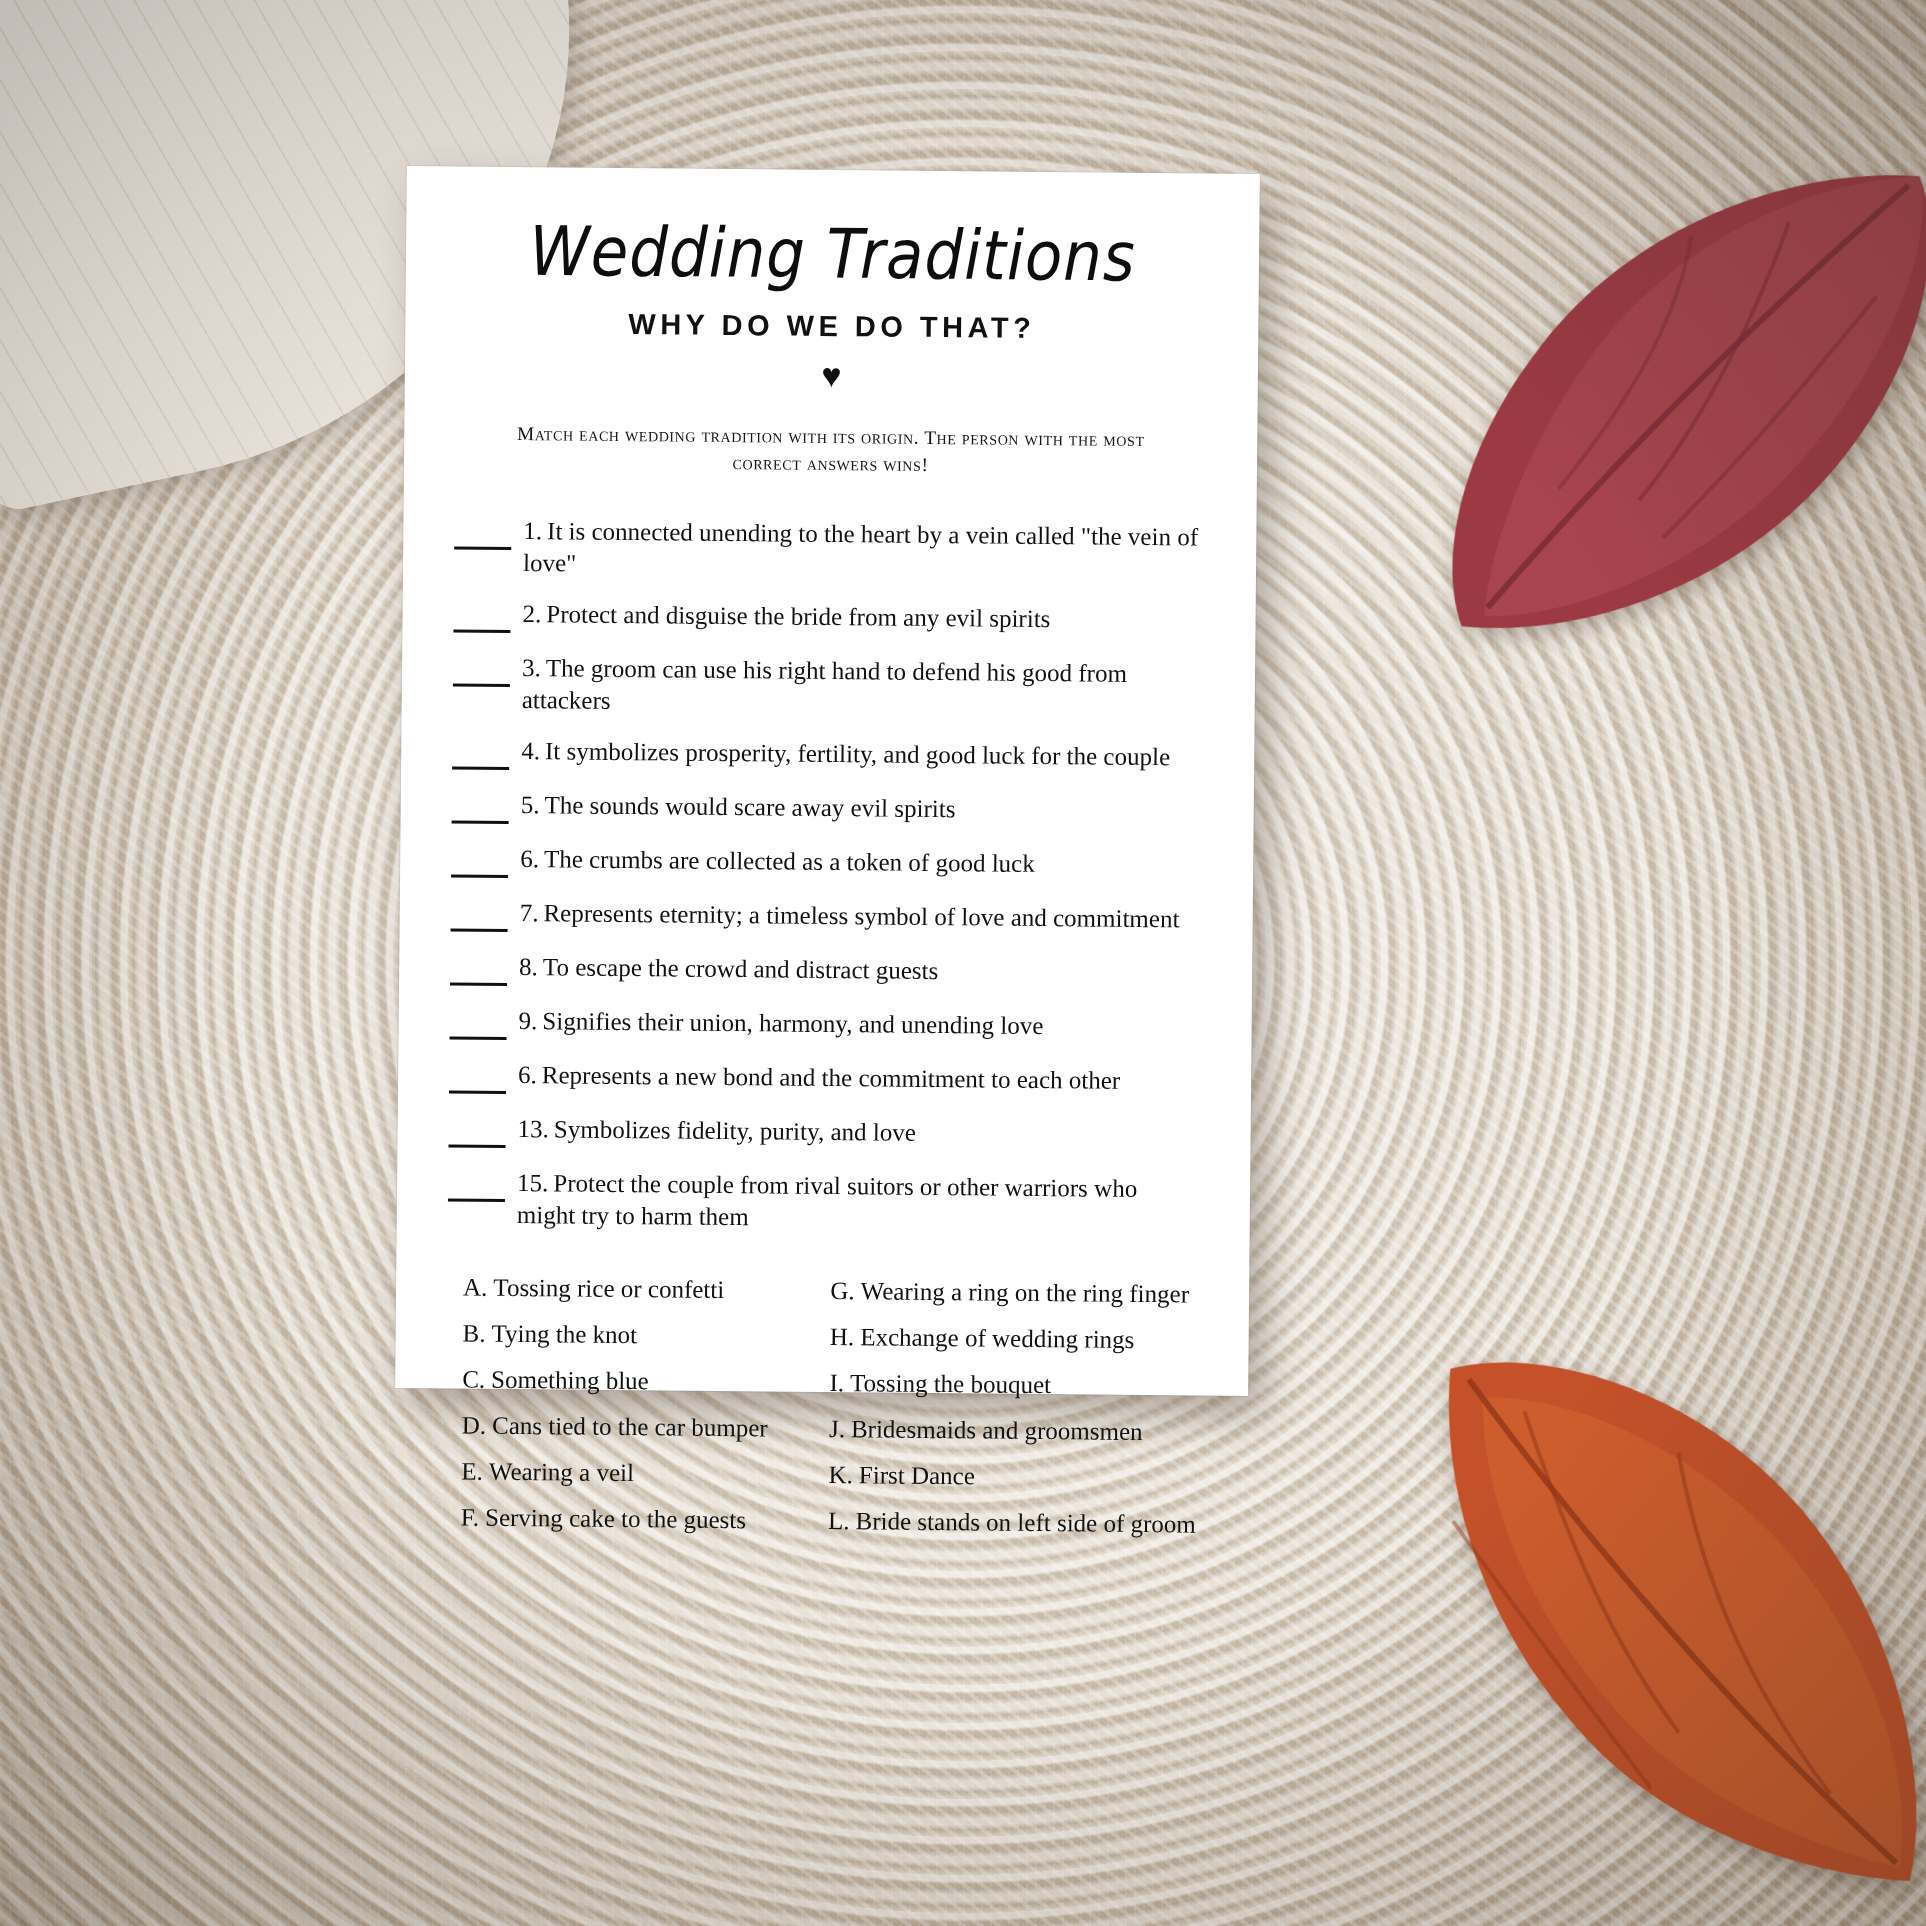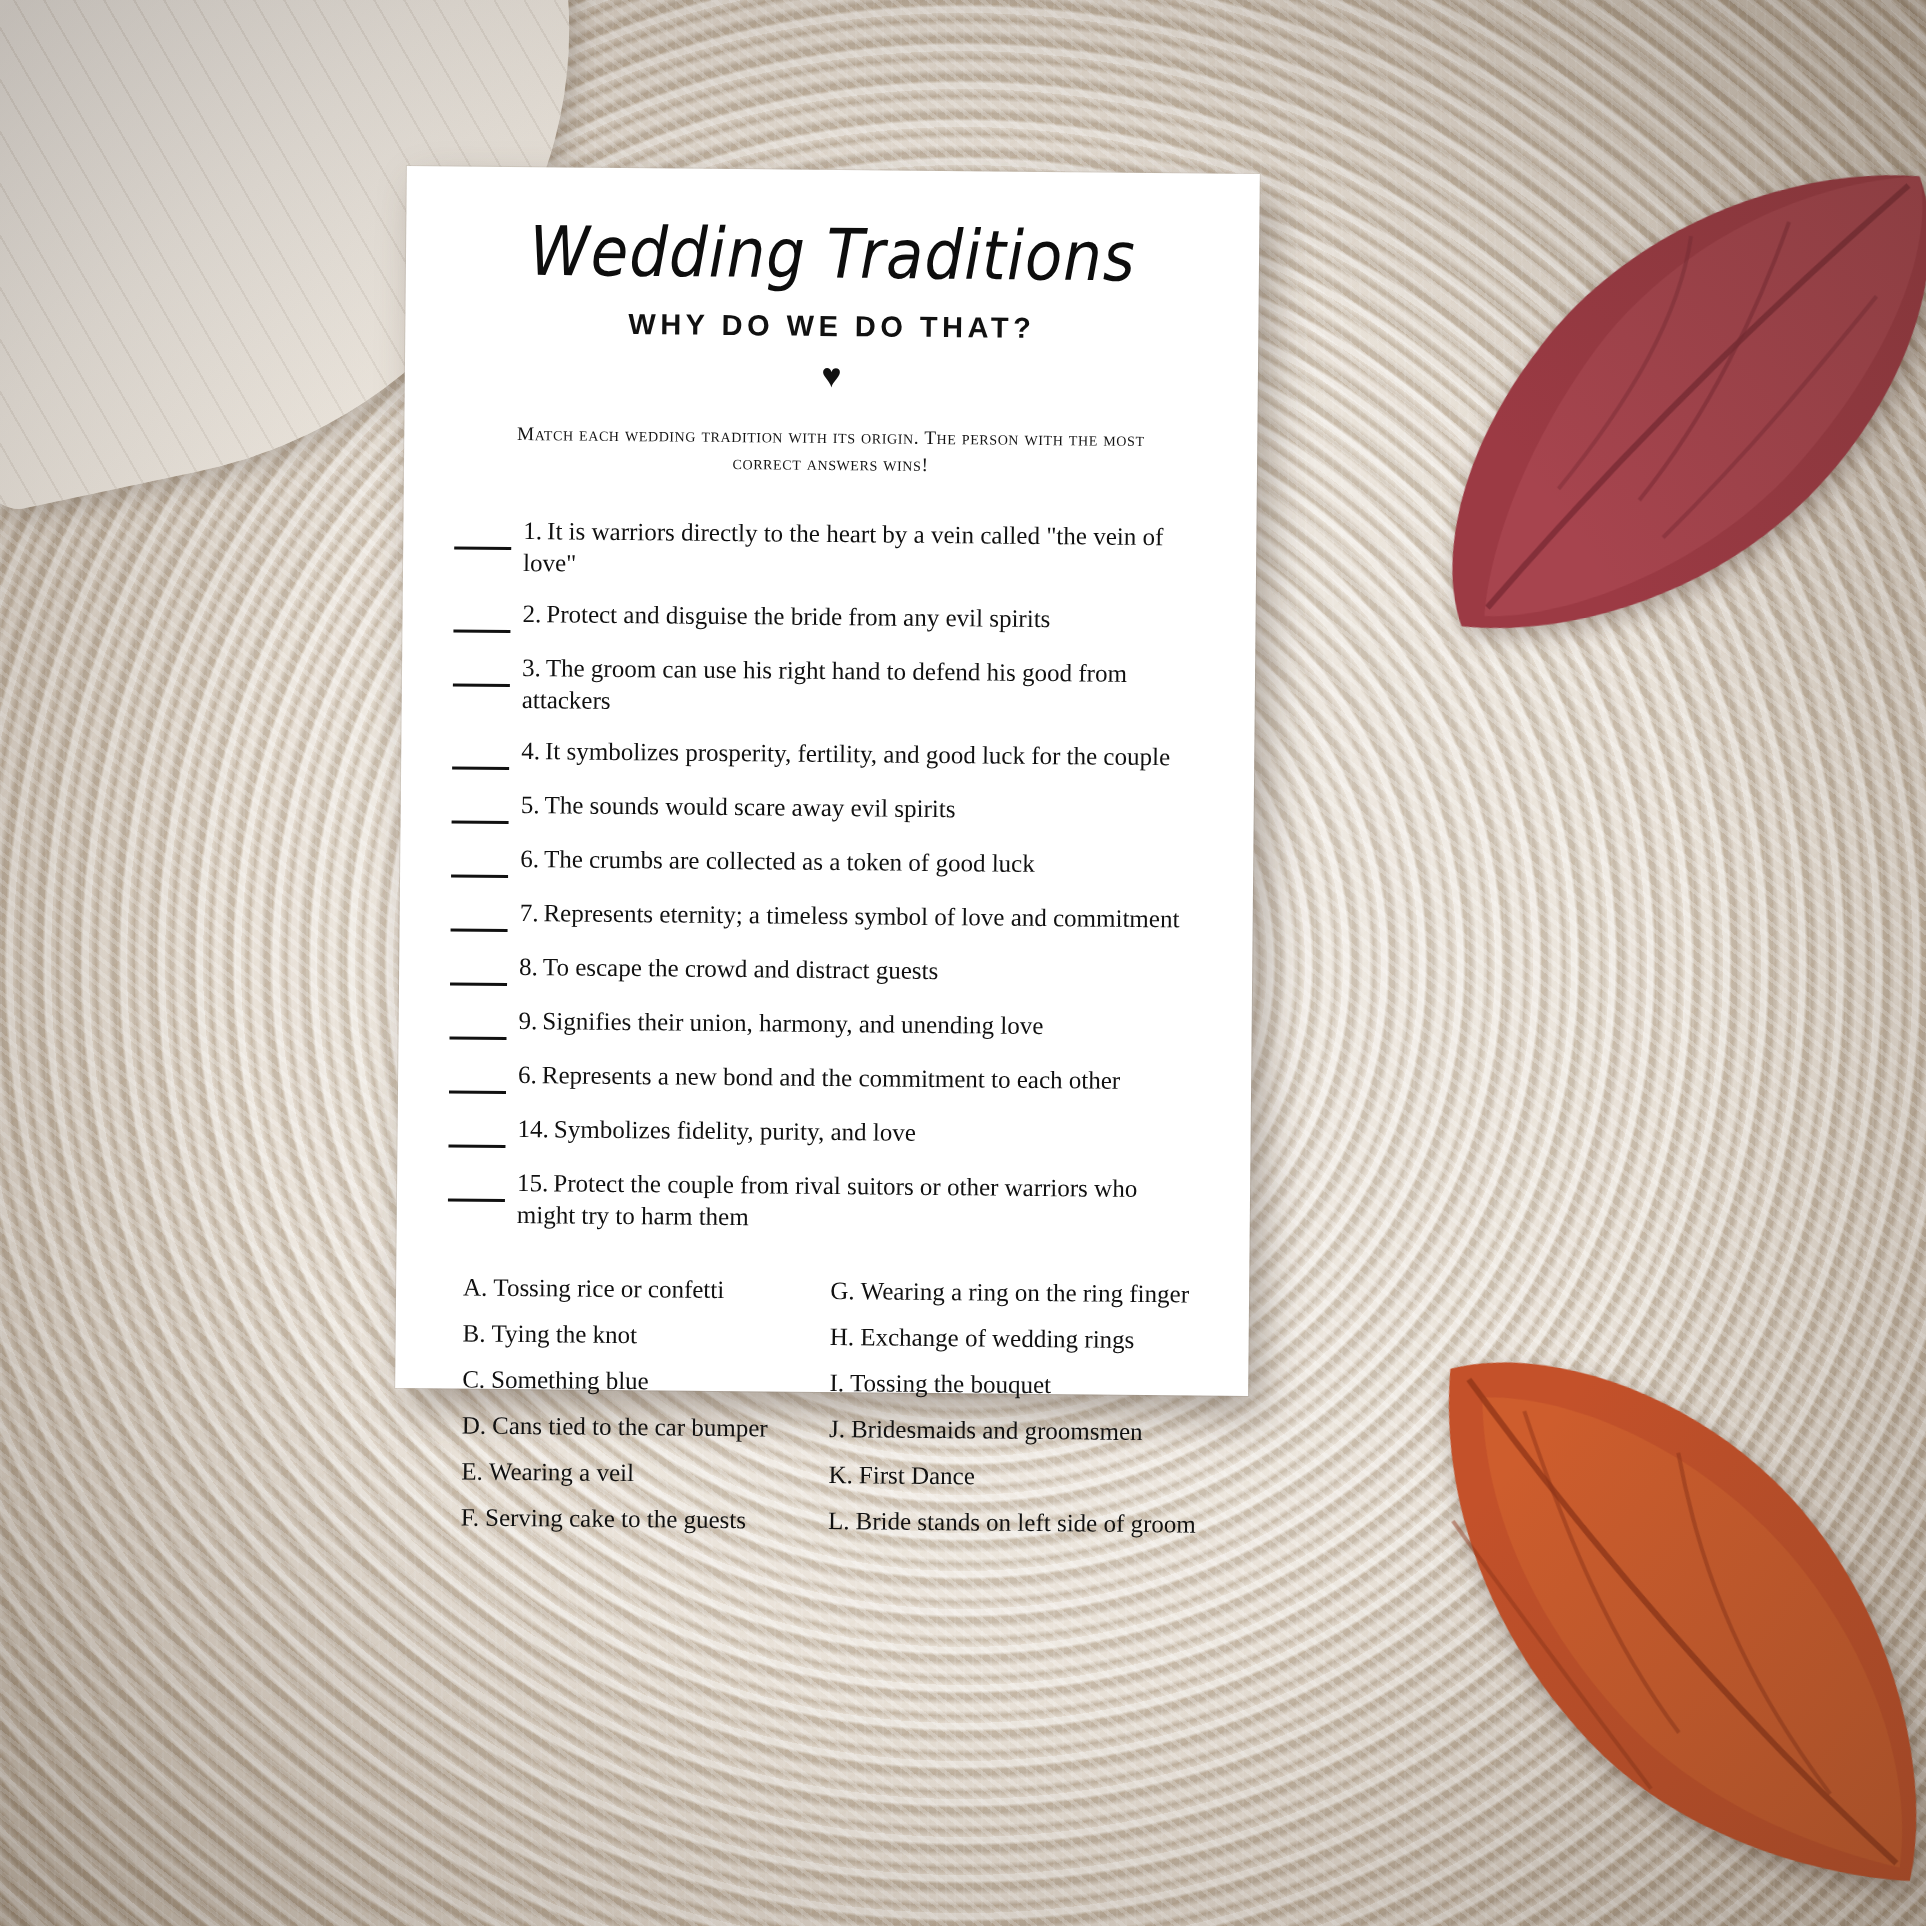--- a/index.html
+++ b/index.html
@@ -231,21 +231,21 @@
 
     <h1 class="title">Wedding Traditions</h1>
     <div class="subtitle">WHY DO WE DO THAT?</div>
     <div class="heart">♥</div>
     <p class="instructions">Match each wedding tradition with its origin. The person with the most correct answers wins!</p>
 
     <ul class="questions">
       <li class="q-row">
         <span class="q-blank"></span>
         <span class="q-text">
-          <span class="q-num">1.</span><span>It is warriors directly to the heart by a vein called "the vein of love"</span>
+          <span class="q-num">1.</span><span>It is connected unending to the heart by a vein called "the vein of love"</span>
         </span>
       </li>
       <li class="q-row">
         <span class="q-blank"></span>
         <span class="q-text">
           <span class="q-num">2.</span><span>Protect and disguise the bride from any evil spirits</span>
         </span>
       </li>
       <li class="q-row">
         <span class="q-blank"></span>
@@ -291,21 +291,21 @@
       </li>
       <li class="q-row">
         <span class="q-blank"></span>
         <span class="q-text">
           <span class="q-num">6.</span><span>Represents a new bond and the commitment to each other</span>
         </span>
       </li>
       <li class="q-row">
         <span class="q-blank"></span>
         <span class="q-text">
-          <span class="q-num">14.</span><span>Symbolizes fidelity, purity, and love</span>
+          <span class="q-num">13.</span><span>Symbolizes fidelity, purity, and love</span>
         </span>
       </li>
       <li class="q-row">
         <span class="q-blank"></span>
         <span class="q-text">
           <span class="q-num">15.</span><span>Protect the couple from rival suitors or other warriors who might try to harm them</span>
         </span>
       </li>
     </ul>
 

